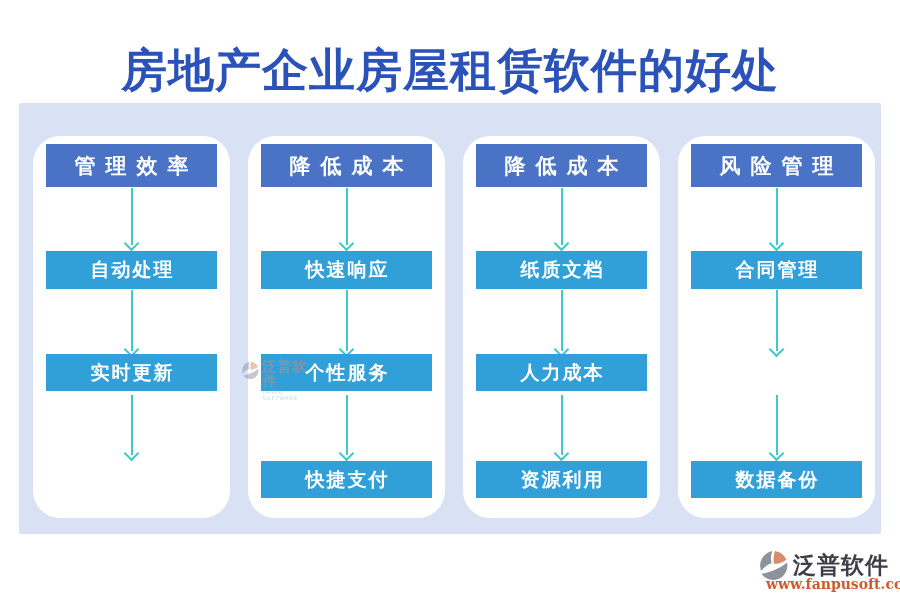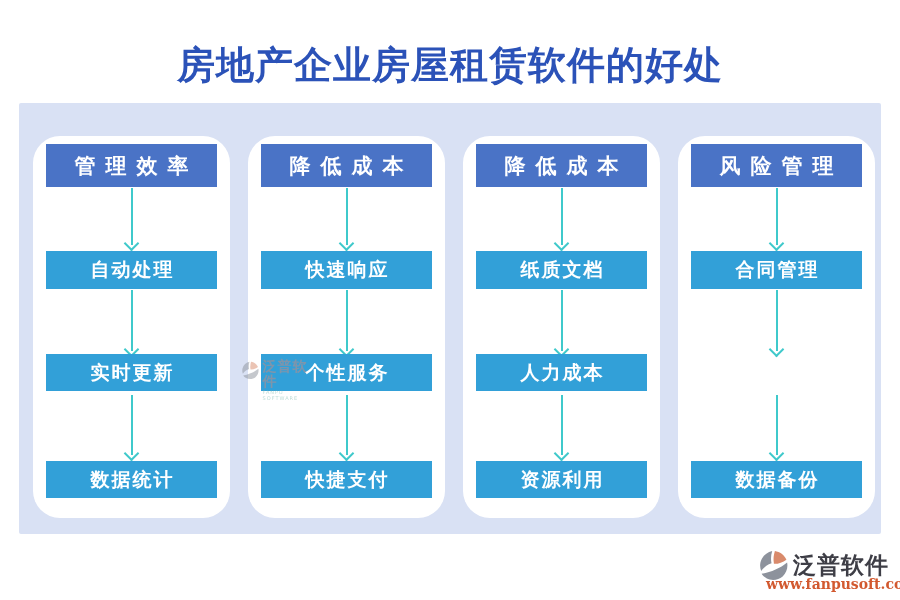--- a/index.html
+++ b/index.html
@@ -3,21 +3,21 @@
 <meta charset="utf-8">
 <style>
   * { margin:0; padding:0; box-sizing:border-box; }
   html,body { background:#fff; }
   .page {
     position:relative; width:900px; height:600px; background:#ffffff;
     overflow:hidden; font-family:"DejaVu Serif","Liberation Serif",serif;
   }
   .title {
     position:absolute; top:40px; left:0; width:100%; text-align:center;
-    font-size:38px; font-weight:bold; letter-spacing:1px;
+    font-size:46px; font-weight:bold; letter-spacing:1px;
     color:var(--title_blue);
   }
   .board {
     position:absolute; left:19px; top:103px; width:862px; height:431px;
     background:var(--board_bg); border-radius:2px;
   }
   .panel {
     position:absolute; top:136px; width:197px; height:382px; background:#ffffff;border-radius:27px;
   }
   .panel.c1{ left:33px; } .panel.c2{ left:248px; }
@@ -100,23 +100,20 @@
       </div>
     <div class="arrow a1"></div>
     <div class="box item i1">
         <span>自动处理</span>
       </div>
     <div class="arrow a2"></div>
     <div class="box item i2">
         <span>实时更新</span>
       </div>
     <div class="arrow a3"></div>
-    <div class="box item i3">
-        <span>数据统计</span>
-      </div>
   </div>
 
   <div class="panel c2">
     <div class="box header">
         <span>降低成本</span>
       </div>
     <div class="arrow a1"></div>
     <div class="box item i1">
         <span>快速响应</span>
       </div>

